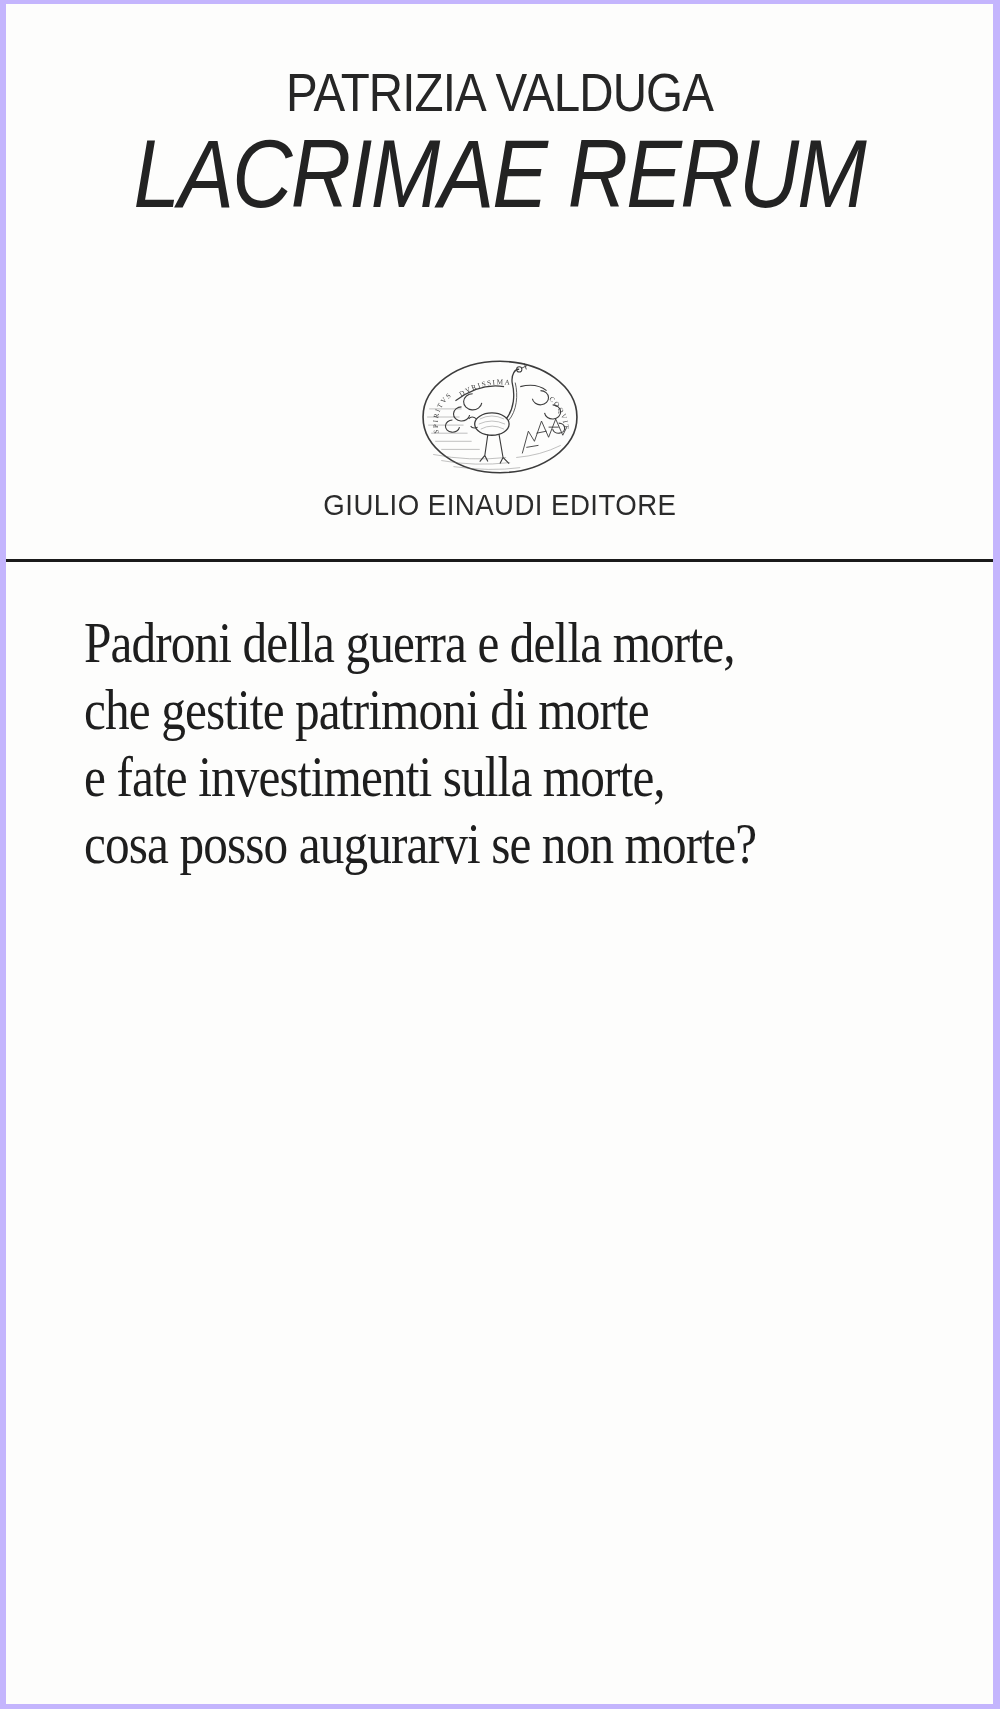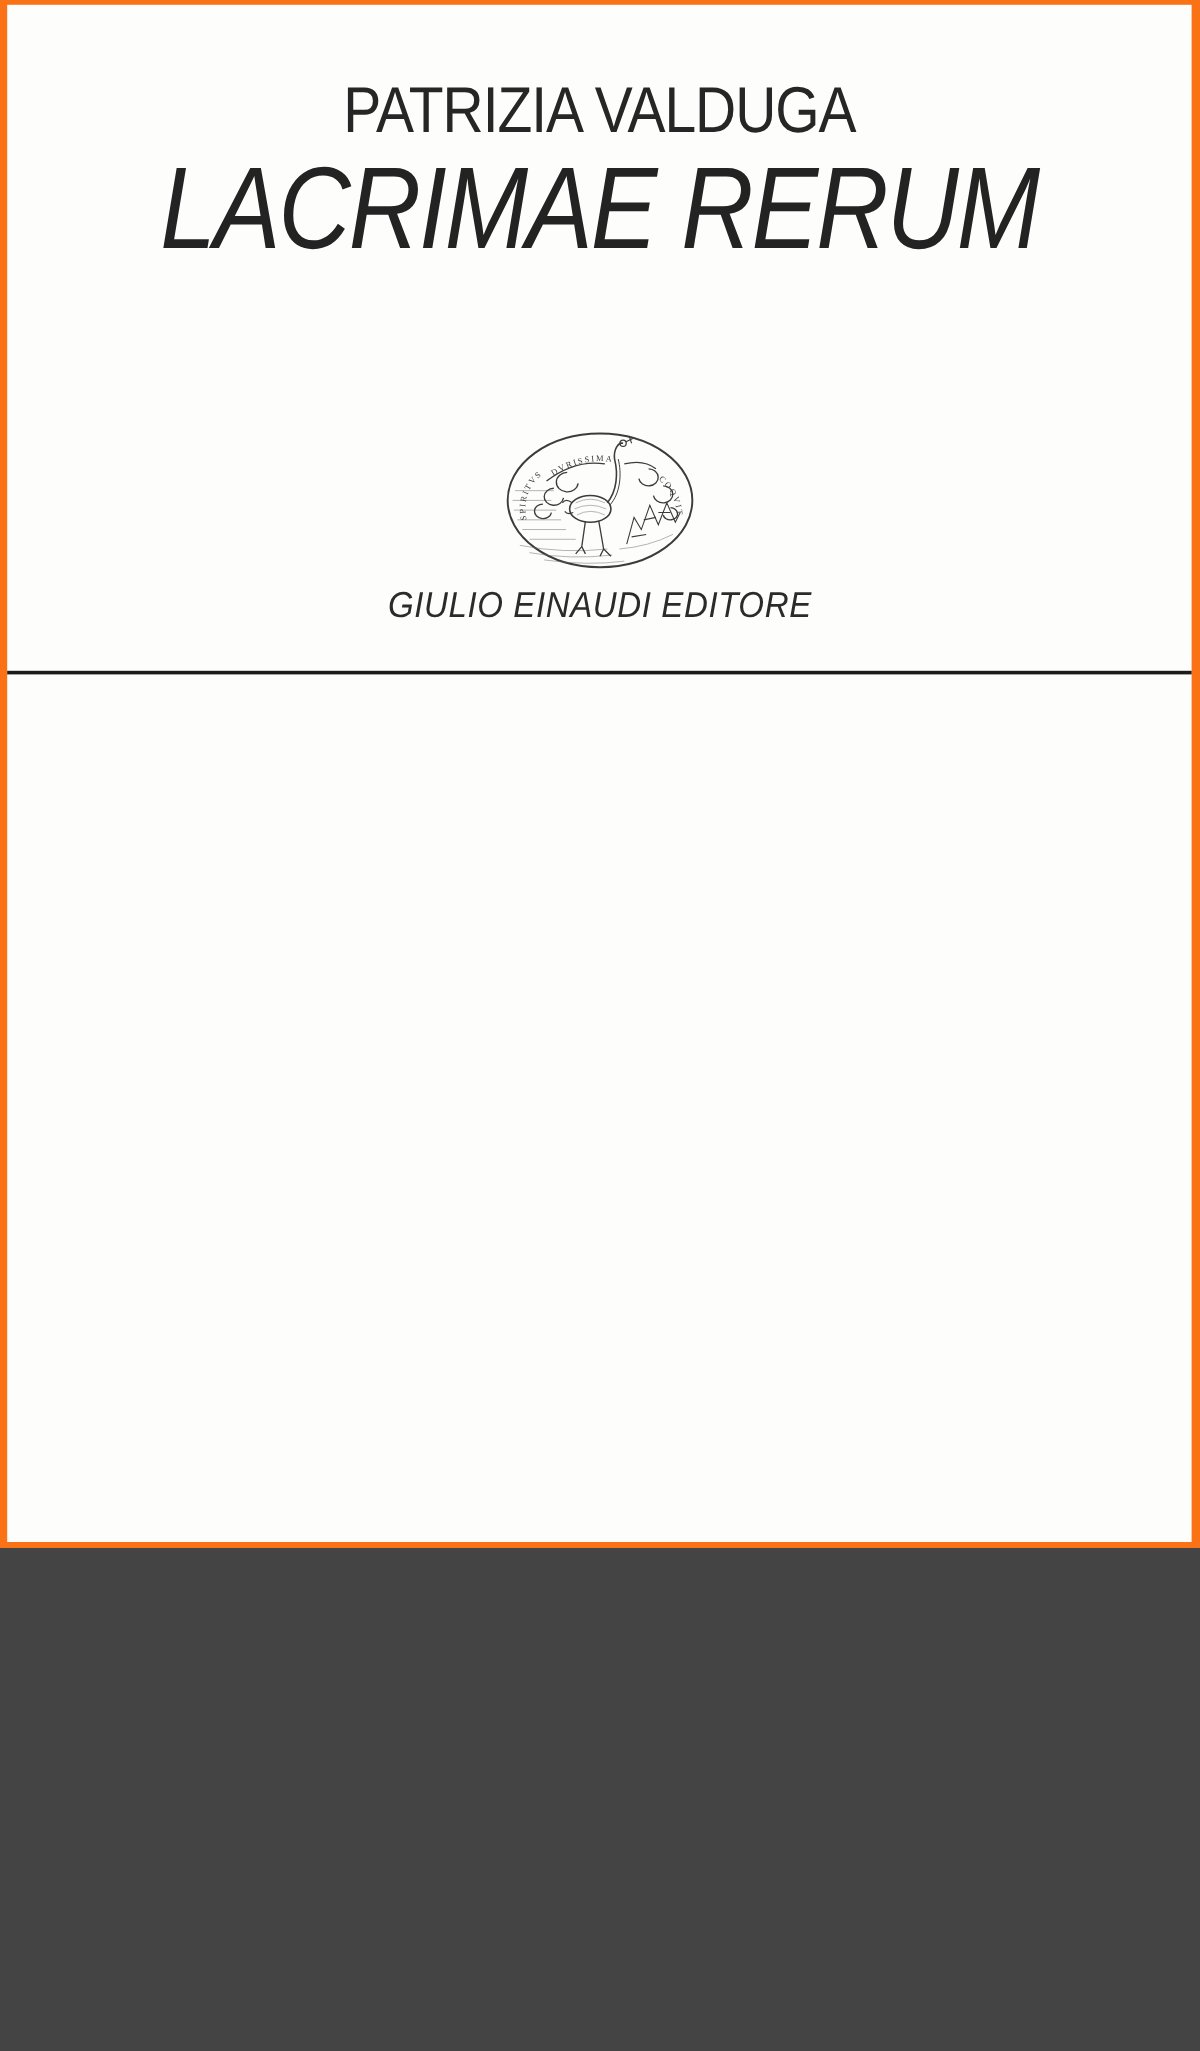--- a/index.html
+++ b/index.html
@@ -1,22 +1,22 @@
 <!DOCTYPE html>
 <html><head>
 <meta charset="utf-8">
 <style>
   * { margin: 0; padding: 0; box-sizing: border-box; }
   html, body { background: #444; }
   .page {
     position: relative;
     width: 1000px;
-    height: 1290px;
+    height: 1709px;
     margin: 0 auto;
-    background: #f97316;
+    background: #c4b5fd;
     overflow: hidden;
     font-family: "Liberation Sans", sans-serif;
   }
   .paper {
     position: absolute;
     left: 6px; right: 7px; top: 4px; bottom: 5px;
     background: #fdfdfc;
   }
   .center-band {
     position: absolute;
@@ -48,21 +48,21 @@
   }
   .logo-wrap {
     position: absolute;
     top: 352px;
     left: 50%;
     transform: translateX(-50%);
     width: 162px;
     height: 122px;
   }
   .logo-wrap svg { width: 100%; height: 100%; }
-  .publisher-line { top: 486px; font-style: italic; }
+  .publisher-line { top: 486px; }
   .publisher-line .txt {
     display: inline-block;
     font-size: 30px;
     line-height: 30px;
     font-weight: 400;
     letter-spacing: 0.5px;
     color: #2b2b2b;
     transform: scaleX(0.92);
     transform-origin: center;
   }
@@ -176,15 +176,21 @@
         </text>
       </svg>
     </div>
 
     <div class="center-band publisher-line">
       <span class="txt">GIULIO EINAUDI EDITORE</span>
     </div>
 
     <div class="divider"></div>
 
+    <div class="poem">
+      <div class="line">Padroni della guerra e della morte,</div>
+      <div class="line">che gestite patrimoni di morte</div>
+      <div class="line">e fate investimenti sulla morte,</div>
+      <div class="line">cosa posso augurarvi se non morte?</div>
+    </div>
 
   </div>
 </div>
 
 </body></html>

